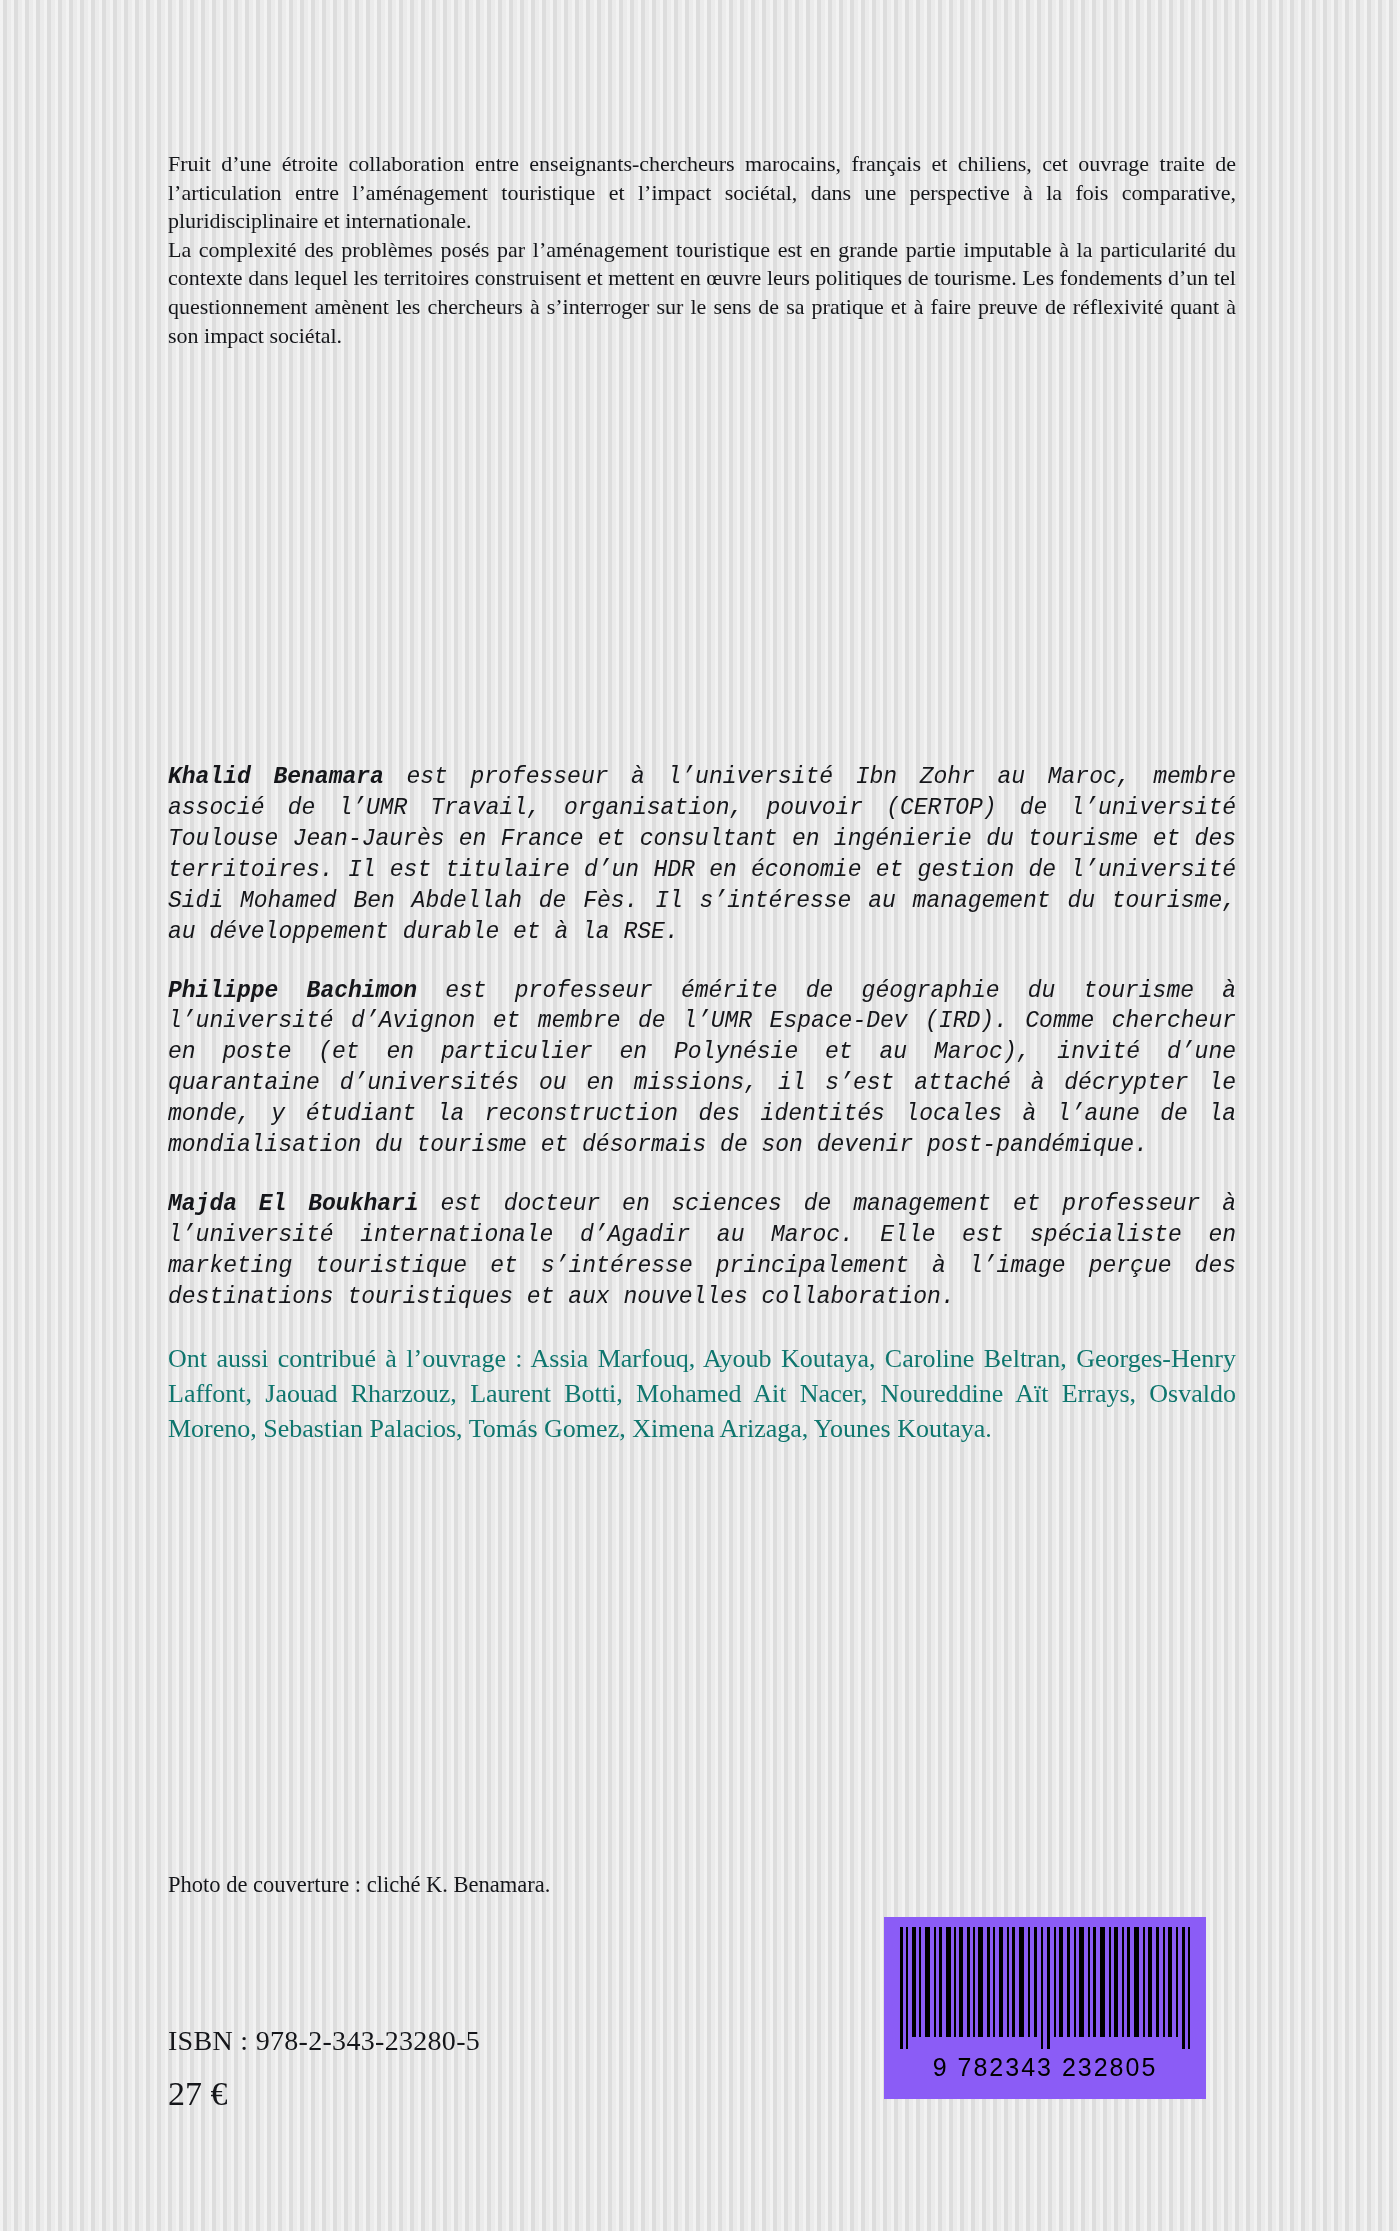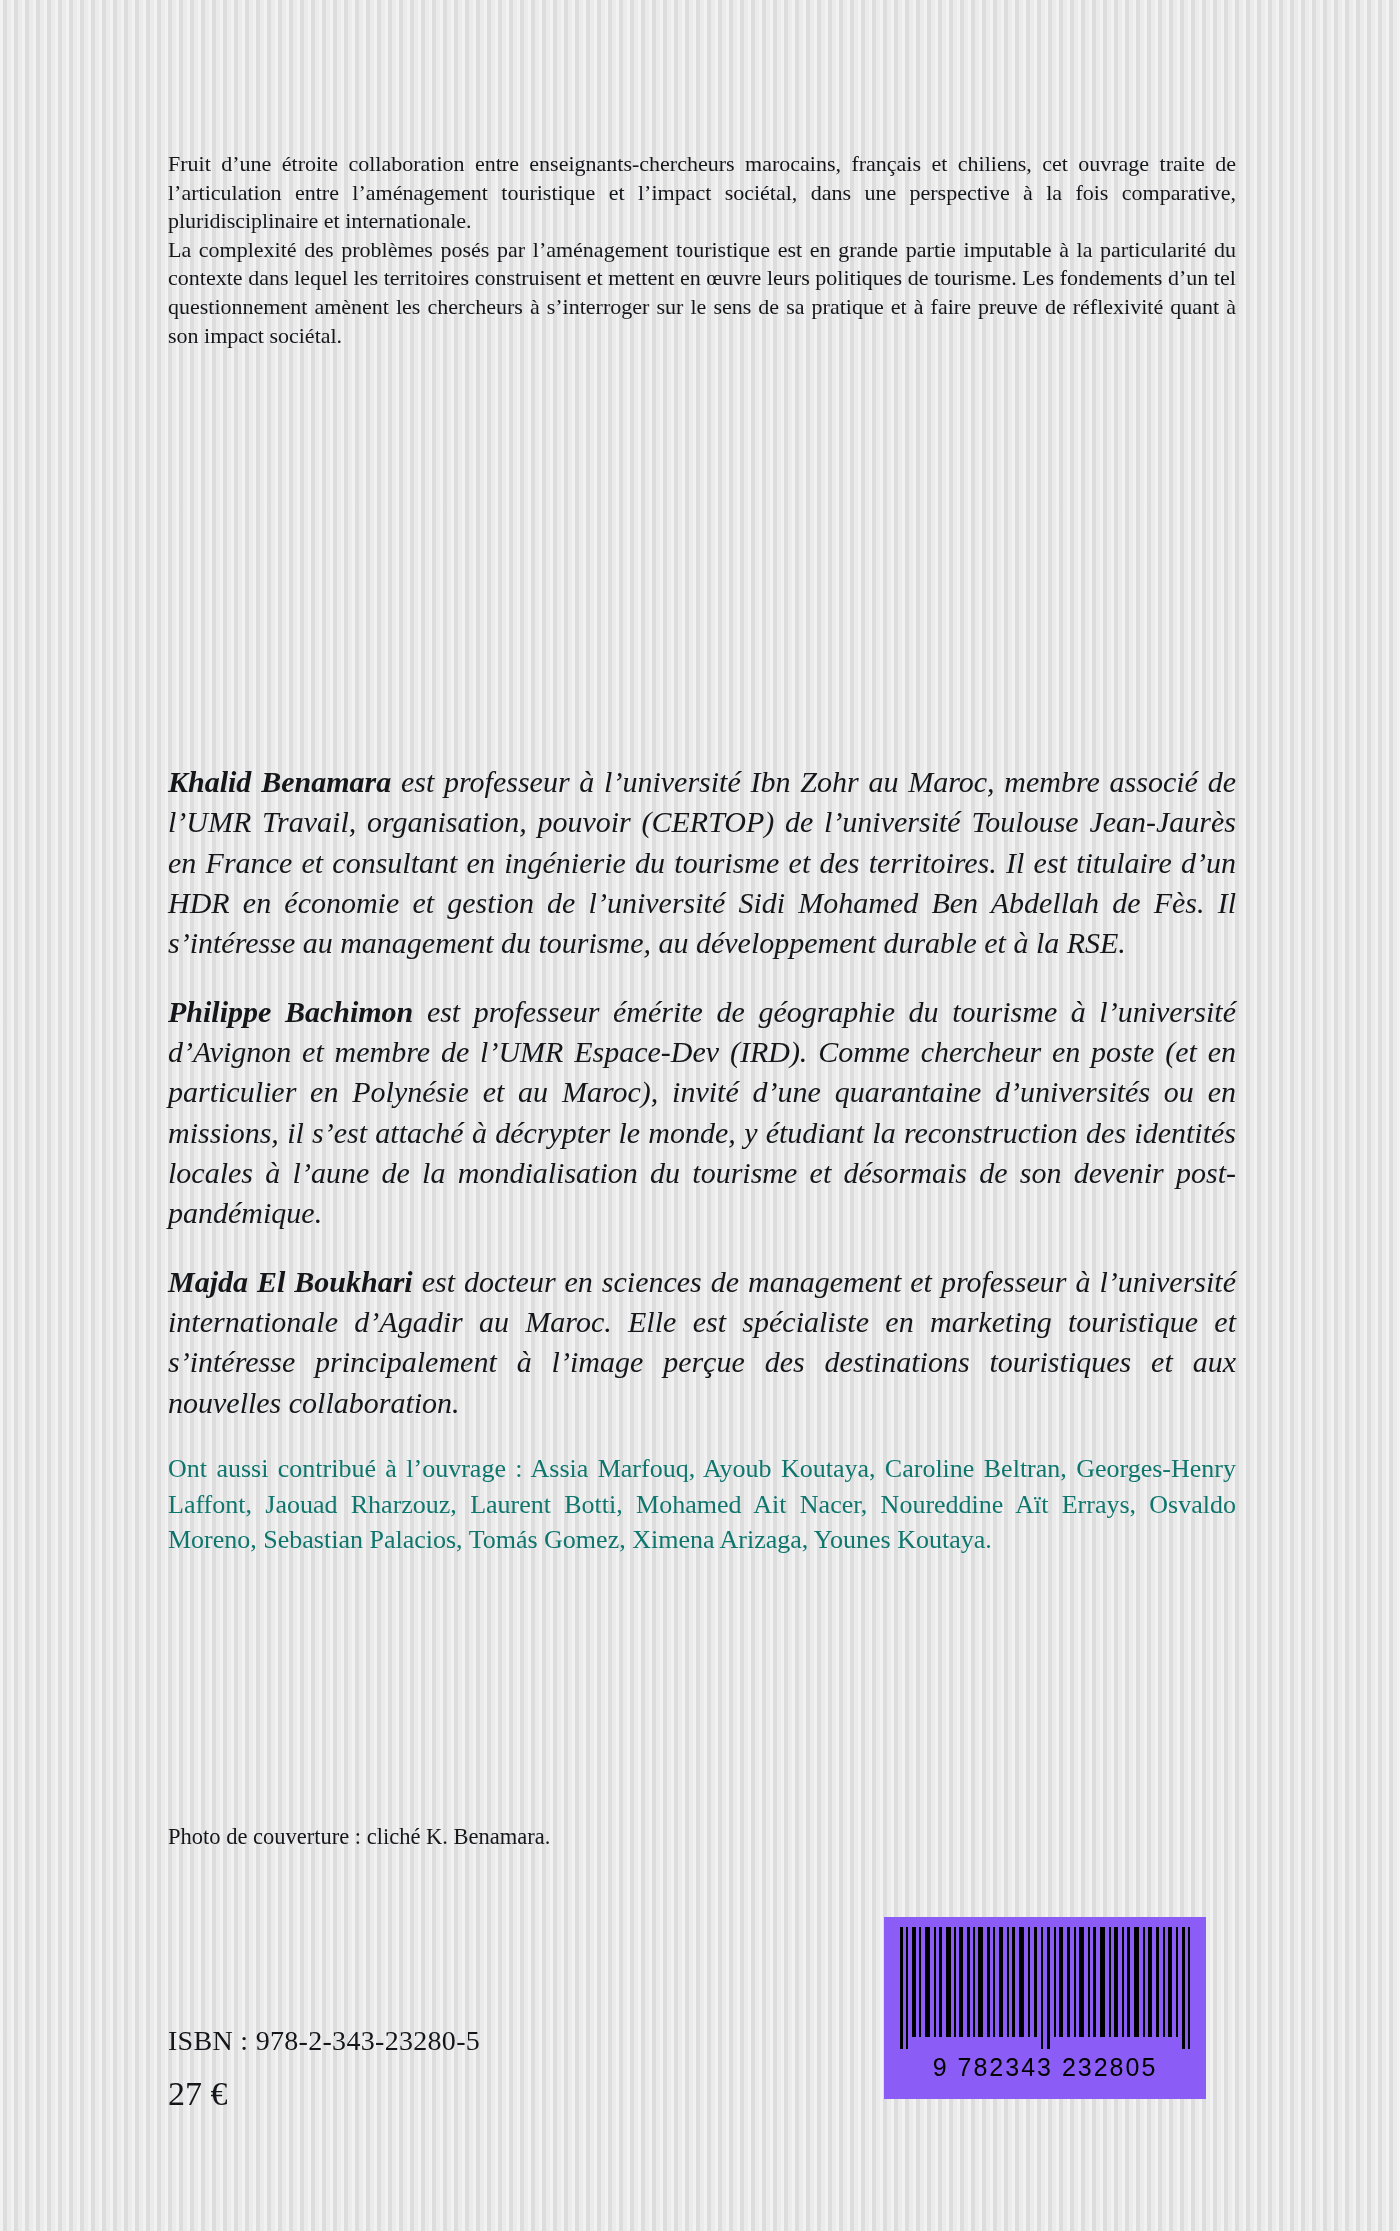--- a/index.html
+++ b/index.html
@@ -52,43 +52,44 @@
   .blurb p {
     margin: 0;
   }
   .bios {
     position: absolute;
     left: 168px;
     top: 762px;
     width: 1068px;
   }
   .bio {
-    font-size: 30px;
+    font-size: 23px;
     line-height: 1.345;
     font-style: italic;
     color: #15161a;
     text-align: justify;
     margin: 0 0 28px 0;
+    font-family: Liberation Mono, monospace;
   }
   .bio .name {
     font-weight: bold;
     font-style: italic;
   }
   .contrib {
     font-size: 26px;
     line-height: 1.36;
     color: #0f766e;
     text-align: justify;
     margin: 18px 0 0 0;
     font-style: normal;
   }
   .photo-credit {
     position: absolute;
     left: 168px;
-    top: 1824px;
+    top: 1872px;
     font-size: 22.5px;
     color: #15161a;
   }
   .isbn {
     position: absolute;
     left: 168px;
     top: 2025px;
     font-size: 28px;
     letter-spacing: 0.3px;
     color: #15161a;

